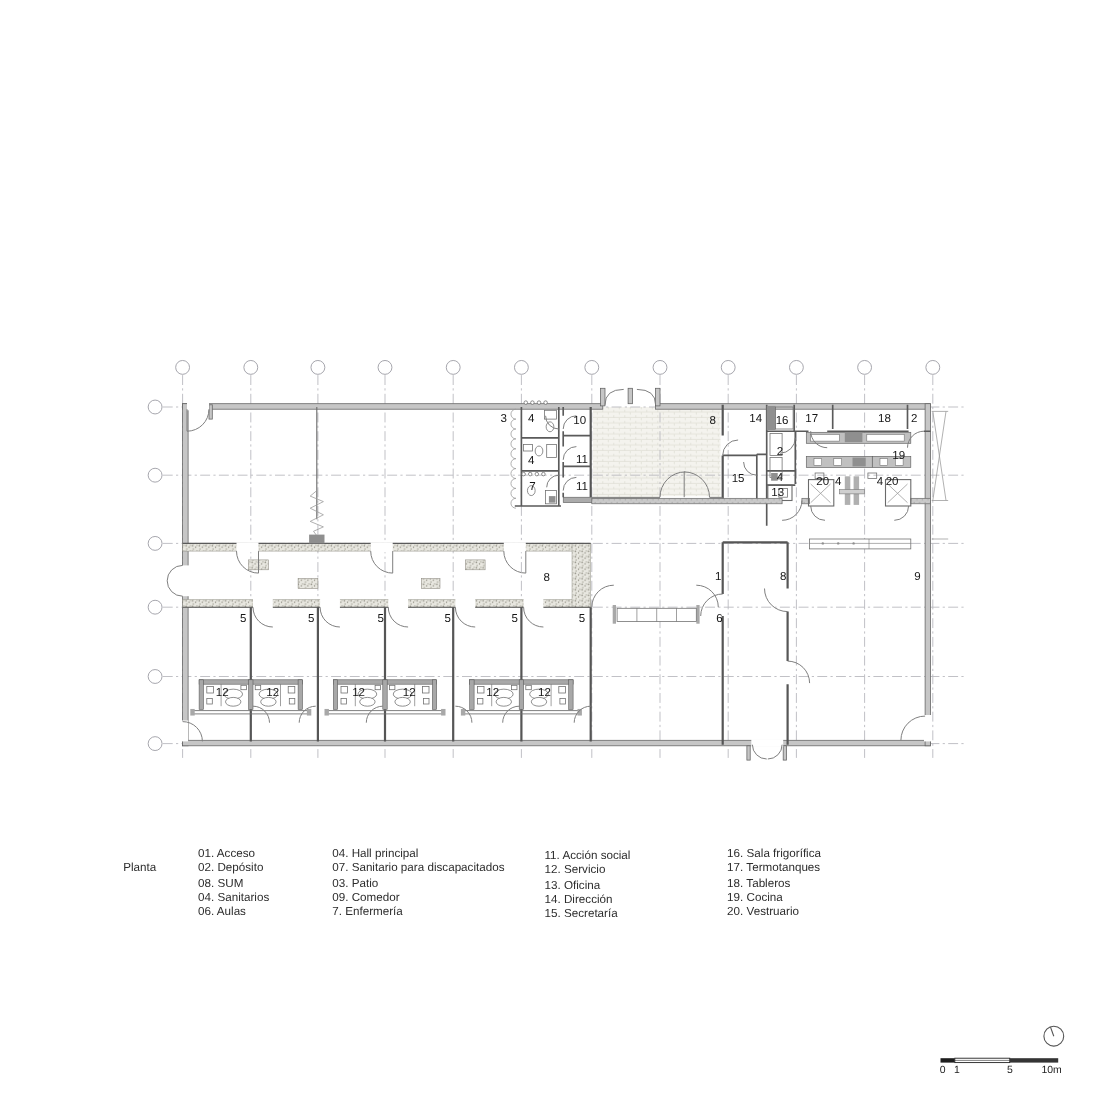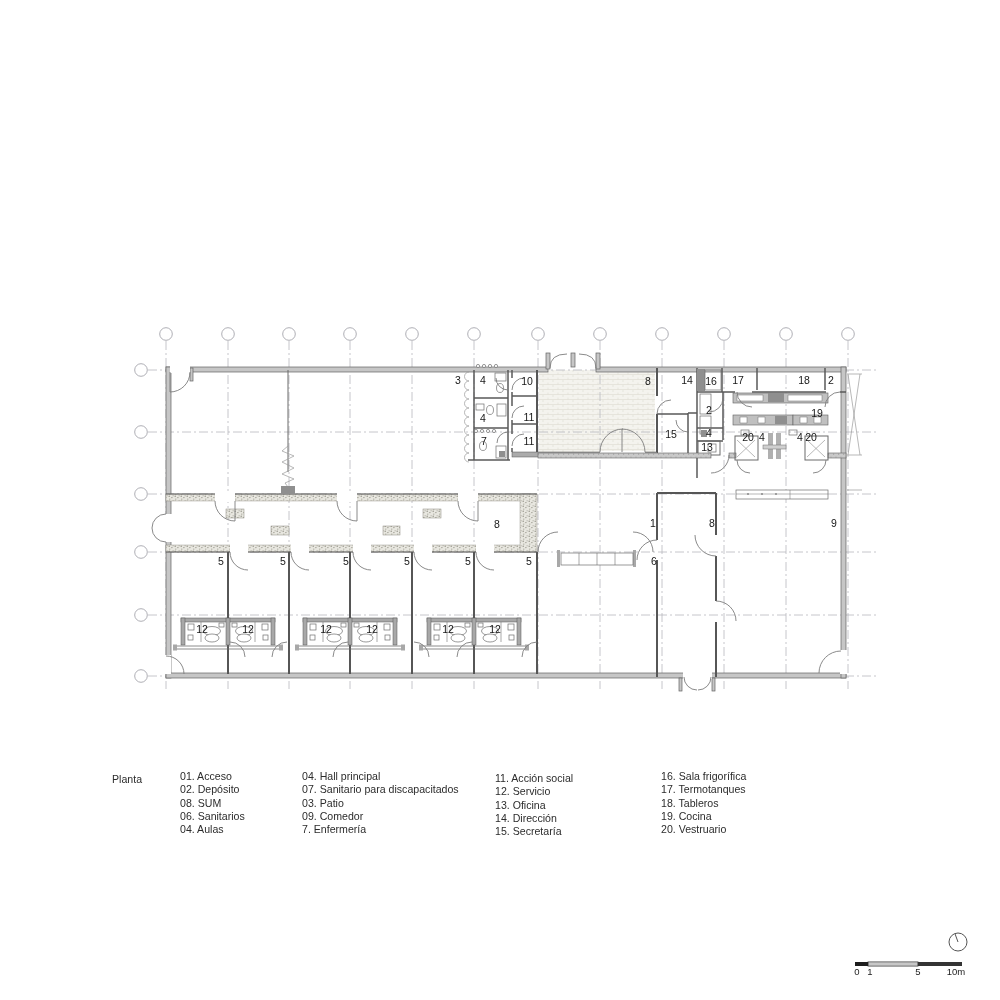--- a/index.html
+++ b/index.html
@@ -19,21 +19,21 @@
   .fx{stroke:#6e6e6e;stroke-width:0.7;fill:none;}
   .fxw{stroke:#6e6e6e;stroke-width:0.7;fill:#ffffff;}
   .gray{fill:#8f8f8f;stroke:none;}
   .ltgray{fill:#c0c0c0;stroke:#5f5f5f;stroke-width:0.6;}
   .mgray{fill:#b0b0b0;stroke:none;}
   .thin{stroke:#9a9a9a;stroke-width:0.7;fill:none;}
   .rlabel{font-family:"Liberation Sans",sans-serif;font-size:10.5px;fill:#161616;text-anchor:middle;}
   .slabel{font-family:"Liberation Sans",sans-serif;font-size:9.5px;fill:#222;text-anchor:middle;}
   
   .legend{position:absolute;left:0;top:770px;width:100%;font-size:10.6px;color:#2c2c2c;}
-  .legend-title{position:absolute;left:112px;top:3px;}
+  .legend-title{position:absolute;left:112px;top:13px;}
   .legend-col{position:absolute;top:0;}
   .legend-col.c1{left:180px;}
   .legend-col.c2{left:302px;}
   .legend-col.c3{left:495px;top:2px;}
   .legend-col.c4{left:641px;margin-left:20px;}
   .legend-item{line-height:13.3px;white-space:nowrap;}
 </style>
 </head>
 <body>
 
@@ -362,22 +362,22 @@
     <line x1="955" y1="933.8" x2="958" y2="942" stroke="#555" stroke-width="1"></line>
   </g>
 </svg>
 
 <div class="legend">
   <div class="legend-title">Planta</div>
   <div class="legend-col c1">
         <div class="legend-item">01. Acceso</div>
         <div class="legend-item">02. Depósito</div>
         <div class="legend-item">08. SUM</div>
-        <div class="legend-item">06. Sanitarios</div>
-        <div class="legend-item">04. Aulas</div>
+        <div class="legend-item">04. Sanitarios</div>
+        <div class="legend-item">06. Aulas</div>
       </div>
   <div class="legend-col c2">
         <div class="legend-item">04. Hall principal</div>
         <div class="legend-item">07. Sanitario para discapacitados</div>
         <div class="legend-item">03. Patio</div>
         <div class="legend-item">09. Comedor</div>
         <div class="legend-item">7. Enfermería</div>
       </div>
   <div class="legend-col c3">
         <div class="legend-item">11. Acción social</div>

